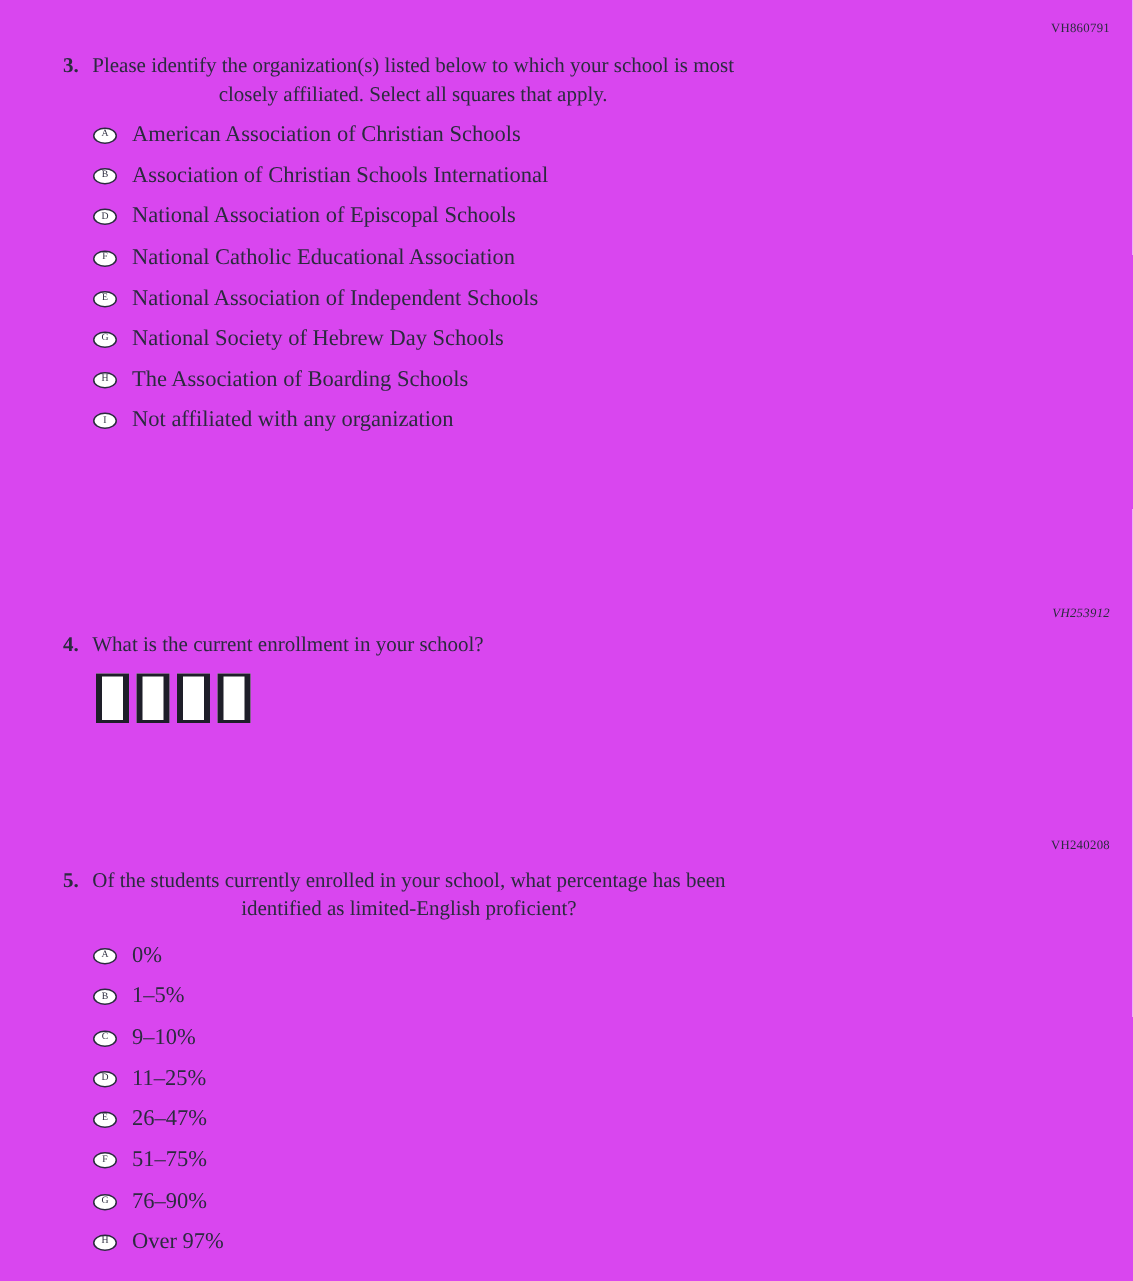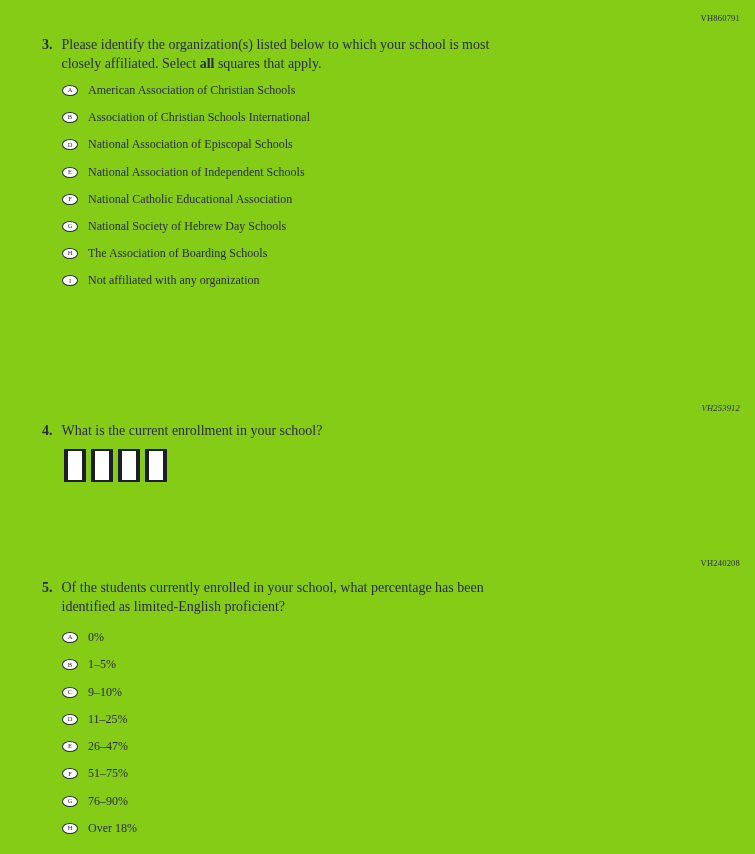--- a/index.html
+++ b/index.html
@@ -4,21 +4,21 @@
 <style>
   html, body { margin: 0; padding: 0; background: #ffffff; }
   body {
     font-family: "Liberation Serif", "DejaVu Serif", serif;
     color: #2b2b3e;
   }
   .page {
     position: relative;
     width: 755px;
     height: 854px;
-    background: #84cc16;
+    background: #d946ef;
     overflow: hidden;
   }
   .code {
     position: absolute;
     right: 15px;
     font-size: 8.5px;
     letter-spacing: 0.2px;
     color: #2b2b3e;
     white-space: nowrap;
   }
@@ -31,22 +31,22 @@
     left: 42px;
     display: flex;
     gap: 9px;
     font-size: 14px;
     line-height: 19px;
   }
   .q3 { top: 35px; }
   .q4 { top: 421px; }
   .q5 { top: 578px; }
   .q-num { font-weight: bold; flex: none; }
-  .q-text { max-width: 560px; }
-  .bold { font-weight: bold; }
+  .q-text { max-width: 560px; text-align: center; }
+  .bold { font-weight: normal; }
 
   .options {
     position: absolute;
     left: 62px;
     display: flex;
     flex-direction: column;
   }
   .q3-options { top: 82px; gap: 10.2px; }
   .q5-options { top: 629px; gap: 10.3px; }
 
@@ -68,21 +68,21 @@
     flex: none;
     background: #ffffff;
     cursor: pointer;
   }
   .bubble-letter {
     font-size: 6.5px;
     line-height: 1;
     transform: translateY(-0.2px);
   }
   .option-label {
-    font-size: 12px;
+    font-size: 15px;
     line-height: 17px;
     white-space: nowrap;
   }
 
   .digit-boxes {
     position: absolute;
     top: 449px;
     left: 64px;
     display: flex;
     gap: 5px;
@@ -128,29 +128,29 @@
       <span class="option-label">Association of Christian Schools International</span>
     </div>
     <div class="option">
       <span class="bubble">
           <span class="bubble-letter">D</span>
         </span>
       <span class="option-label">National Association of Episcopal Schools</span>
     </div>
     <div class="option">
       <span class="bubble">
+          <span class="bubble-letter">F</span>
+        </span>
+      <span class="option-label">National Catholic Educational Association</span>
+    </div>
+    <div class="option">
+      <span class="bubble">
           <span class="bubble-letter">E</span>
         </span>
       <span class="option-label">National Association of Independent Schools</span>
-    </div>
-    <div class="option">
-      <span class="bubble">
-          <span class="bubble-letter">F</span>
-        </span>
-      <span class="option-label">National Catholic Educational Association</span>
     </div>
     <div class="option">
       <span class="bubble">
           <span class="bubble-letter">G</span>
         </span>
       <span class="option-label">National Society of Hebrew Day Schools</span>
     </div>
     <div class="option">
       <span class="bubble">
           <span class="bubble-letter">H</span>
@@ -227,17 +227,17 @@
     <div class="option">
       <span class="bubble">
           <span class="bubble-letter">G</span>
         </span>
       <span class="option-label">76–90%</span>
     </div>
     <div class="option">
       <span class="bubble">
           <span class="bubble-letter">H</span>
         </span>
-      <span class="option-label">Over 18%</span>
+      <span class="option-label">Over 97%</span>
     </div>
   </div>
 
 </div>
 
 </body></html>

